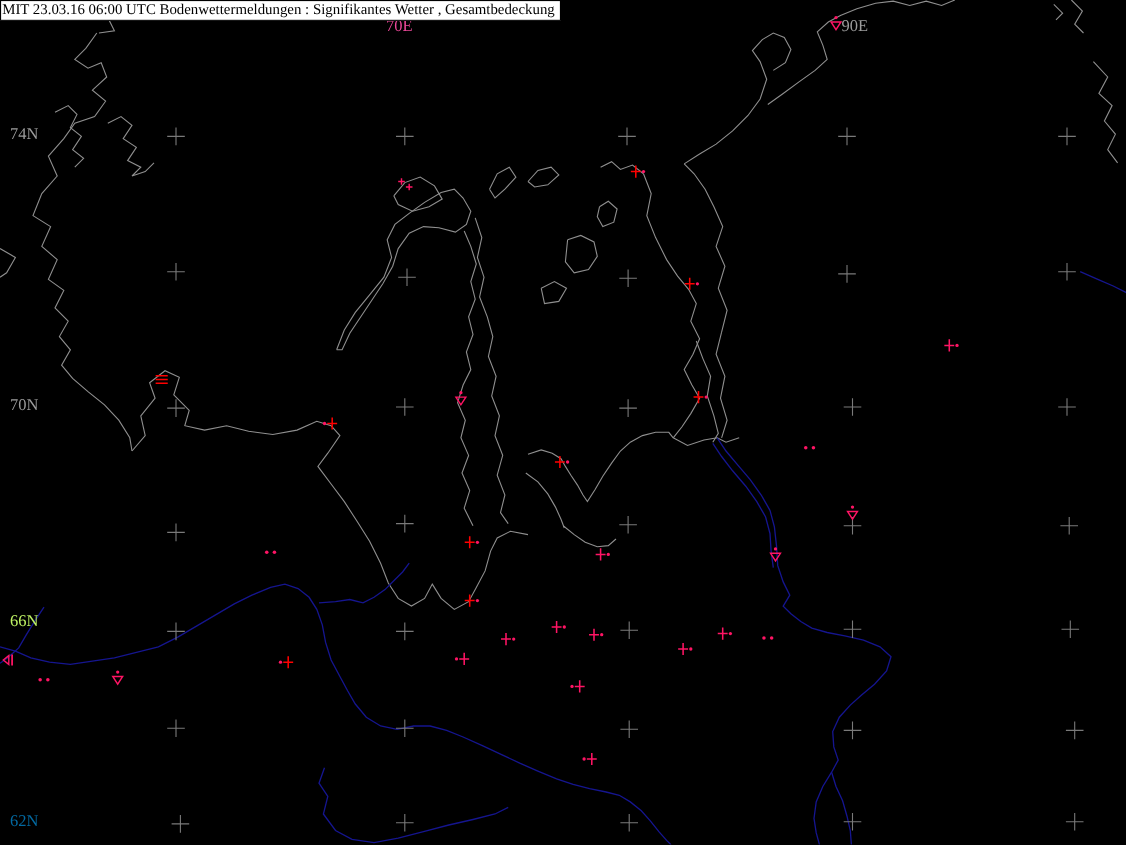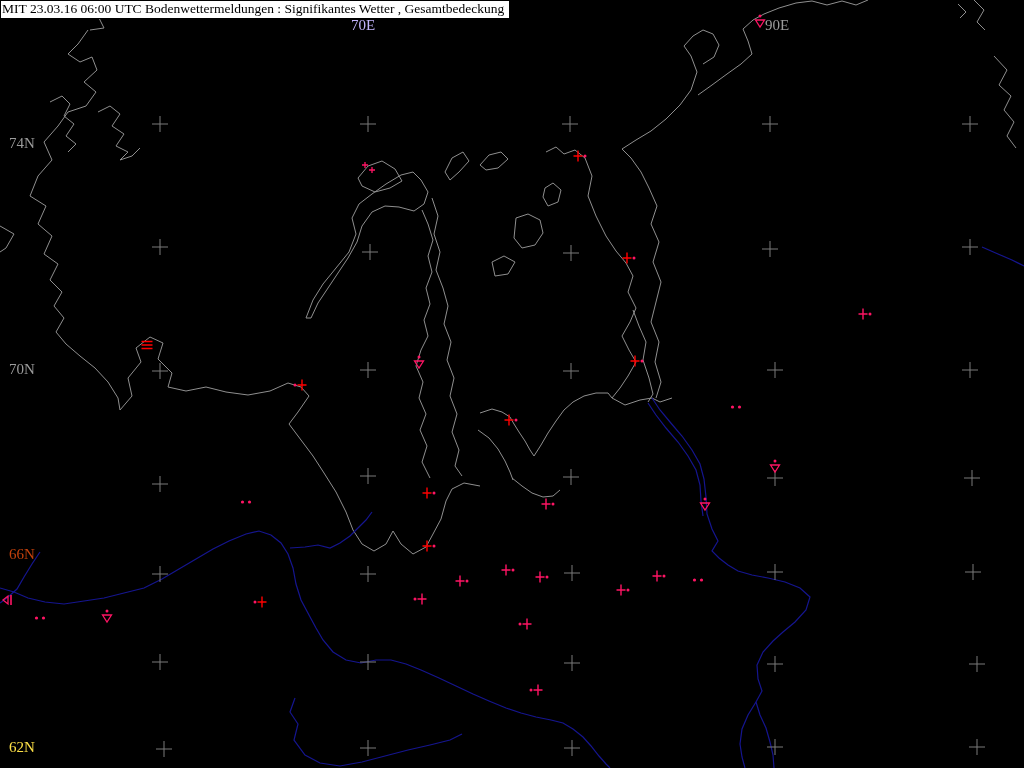--- a/index.html
+++ b/index.html
@@ -206,19 +206,19 @@
         <circle cx="43.5" cy="618" r="1.6" fill="#ff1464" stroke="none"></circle>
       </g>
       <g>
         <path d="M 102.5 615 L 111.5 615 L 107 622 Z" stroke="#ff1464" stroke-width="1.3" fill="none"></path>
         <circle cx="107" cy="611" r="1.5" fill="#ff1464" stroke="none"></circle>
       </g>
     </svg>
   <div class="title-bar">
     <span>MIT 23.03.16 06:00 UTC  Bodenwettermeldungen :  Signifikantes Wetter , Gesamtbedeckung</span>
   </div>
-<div class="geo-label" style="left: 363px; top: 25px; color: #c4b5fd;">70E</div>
+<div class="geo-label" style="left: 363px; top: 25px; color: #ec4899;">70E</div>
     <div class="geo-label" style="left: 777px; top: 25px; color: rgb(156, 156, 156); text-align: right;">90E</div>
-    <div class="geo-label" style="left: 22px; top: 123px; color: rgb(156, 156, 156); margin-top: 20px;">74N</div>
+    <div class="geo-label" style="left: 22px; top: 123px; color: rgb(156, 156, 156);">74N</div>
     <div class="geo-label" style="left: 22px; top: 369px; color: rgb(156, 156, 156); text-align: right;">70N</div>
-    <div class="geo-label" style="left: 22px; top: 554px; color: #c2410c;">66N</div>
-    <div class="geo-label" style="left: 22px; top: 747px; color: #fde047;">62N</div>
+    <div class="geo-label" style="left: 22px; top: 566px; color: #bef264;">66N</div>
+    <div class="geo-label" style="left: 22px; top: 747px; color: #0369a1;">62N</div>
   </div>
 
 </body></html>

